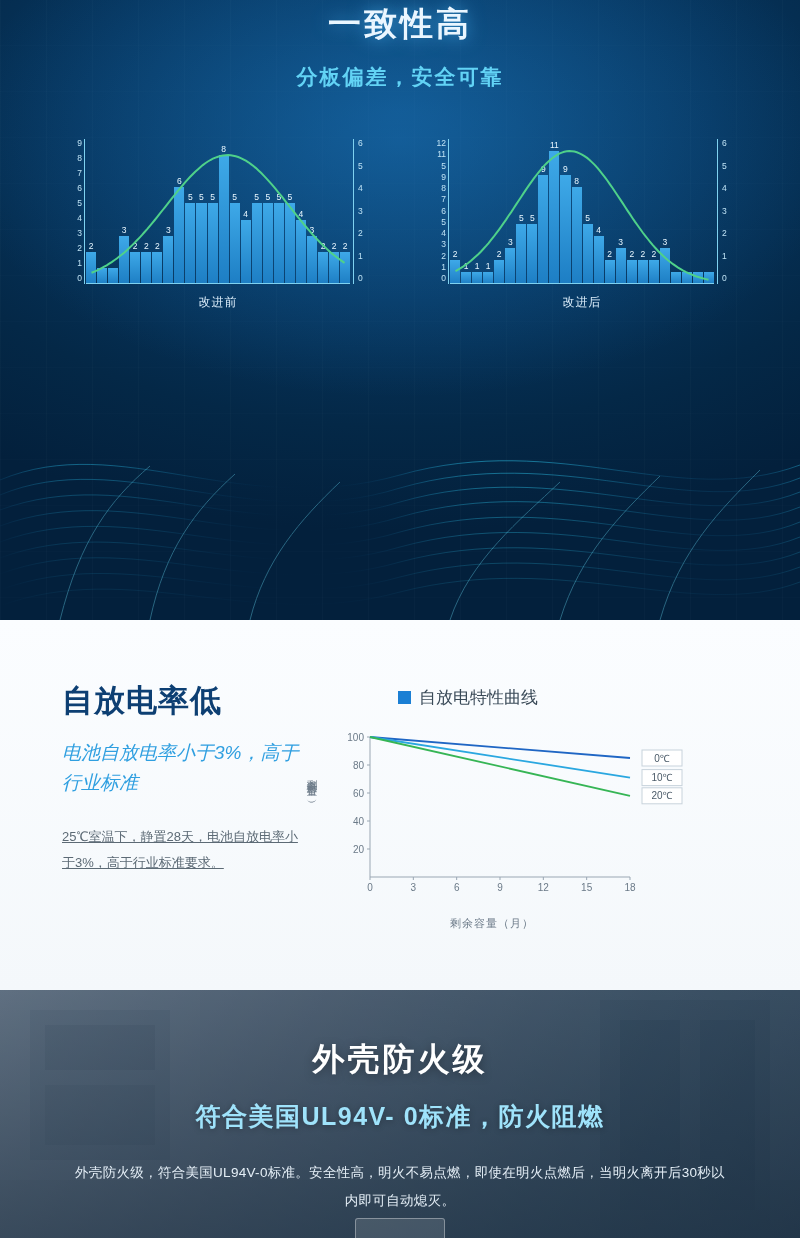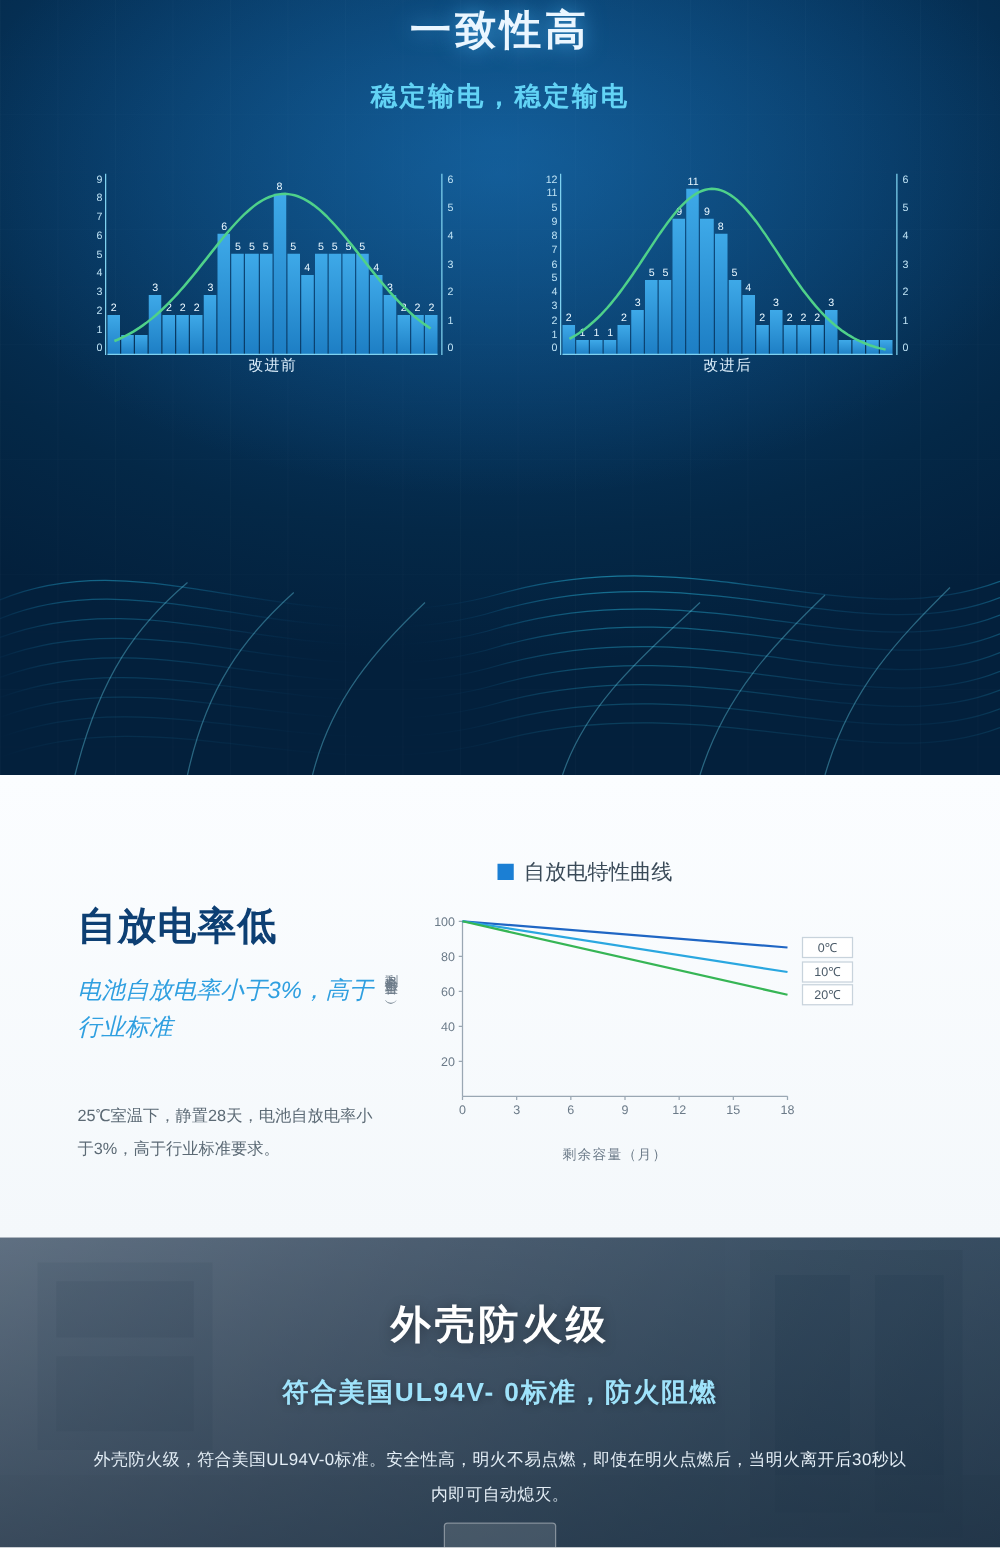--- a/index.html
+++ b/index.html
@@ -100,40 +100,40 @@
   .bar .v {
     position: absolute; left: 50%; transform: translateX(-50%);
     top: -11px; font-size: 8.5px; color: #e8f7ff;
   }
   .baseline {
     position: absolute; left: 18px; right: 18px; bottom: 0; height: 1px;
     background: #7fd2f0;
   }
   .curve { position: absolute; left: 18px; right: 18px; bottom: 0; top: 0; }
   .histo .caption {
-    text-align: center; 
+    text-align: center; margin-top: 10px;
     font-size: 12px; color: #dceefb; letter-spacing: 1px;
   }
 
   
   .wave {
     position: absolute; left: 0; right: 0; bottom: 0; height: 250px;
   }
 
   
   .sec2 {
     position: relative;
     width: 800px; height: 370px;
     background: linear-gradient(180deg,#fbfdff 0%, #f4f8fb 100%);
     display: flex;
   }
-  .s2-left { width: 300px; padding: 100px 0 0 62px; }
+  .s2-left { width: 300px; padding: 60px 0 0 62px; }
   .s2-h1 { font-size: 31px; font-weight: 700; color: #0d3f73; letter-spacing: 1px; }
   .s2-h2 { margin-top: 16px; font-size: 19px; line-height: 30px; color: #2f9fe0; font-style: italic; }
-  .s2-p  { margin-top: 42px; font-size: 13px; line-height: 26px; color: #5c6a75; }
+  .s2-p  { margin-top: 26px; font-size: 13px; line-height: 26px; color: #5c6a75; text-decoration: underline; }
 
   .s2-right { position: relative; flex: 1; padding-top: 66px; }
   .legend { display: flex; align-items: center; gap: 8px; margin-left: 98px; }
   .legend .sw { width: 13px; height: 13px; background: #1b7fd4; }
   .legend .lb { font-size: 17px; color: #3a4a58; }
   .chart2 { position: relative; margin-top: 10px; width: 420px; height: 210px; }
   .ylab {
     position: absolute; left: 4px; top: 52px;
     font-size: 11px; color: #6b7a88;
     writing-mode: vertical-rl; letter-spacing: 2px;
@@ -151,21 +151,21 @@
   }
   .sec3 .blocks { position: absolute; inset: 0; opacity: .25; }
   .sec3 .veil { position: absolute; inset: 0; background: linear-gradient(180deg, rgba(20,45,70,.25), rgba(15,35,55,.55)); }
   .s3-title {
     position: relative; text-align: center; padding-top: 48px;
     font-size: 32px; font-weight: 700; color: #ffffff; letter-spacing: 3px;
     text-shadow: 0 2px 10px rgba(0,0,0,.35);
   }
   .s3-sub {
     position: relative; text-align: center; margin-top: 18px;
-    font-size: 21px; color: #9fe3fb; letter-spacing: 1.5px;
+    font-size: 25px; color: #9fe3fb; letter-spacing: 1.5px;
     text-shadow: 0 1px 6px rgba(0,0,0,.3);
   }
   .s3-desc {
     position: relative; margin: 26px auto 0; width: 660px; text-align: center;
     font-size: 13.5px; line-height: 28px; color: #e4eef6; letter-spacing: .3px;
   }
   .s3-card {
     position: absolute; left: 50%; transform: translateX(-50%);
     bottom: -14px; width: 90px; height: 34px;
     border: 1px solid rgba(255,255,255,.35); border-radius: 3px;
@@ -175,21 +175,21 @@
 </head>
 <body>
 
 <div class="page">
 
   <section class="sec1">
     <div class="bgstripes"></div>
     <div class="glow"></div>
 
     <h1 class="s1-title">一致性高</h1>
-    <h2 class="s1-sub">稳定输电，稳定输电</h2>
+    <h2 class="s1-sub">分板偏差，安全可靠</h2>
 
     <div class="charts">
 
       <div class="histo">
         <div class="plot">
           <div class="axisL" id="axA_l">
               <span style="top: 0px;">9</span>
               <span style="top: 15px;">8</span>
               <span style="top: 30px;">7</span>
               <span style="top: 45px;">6</span>

